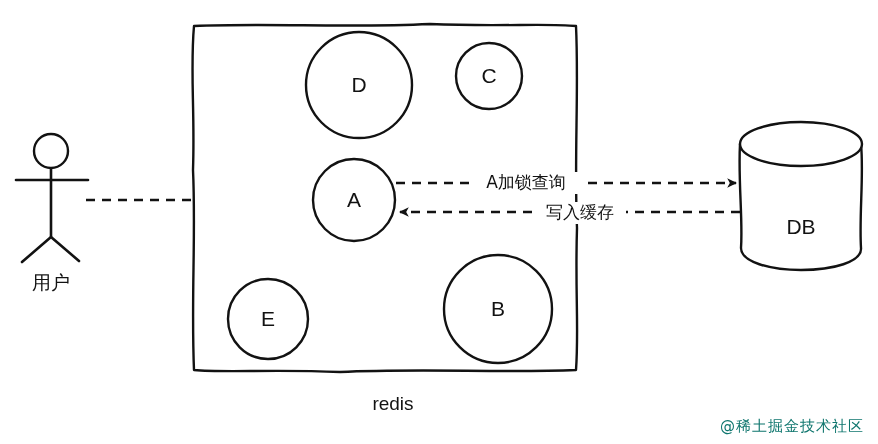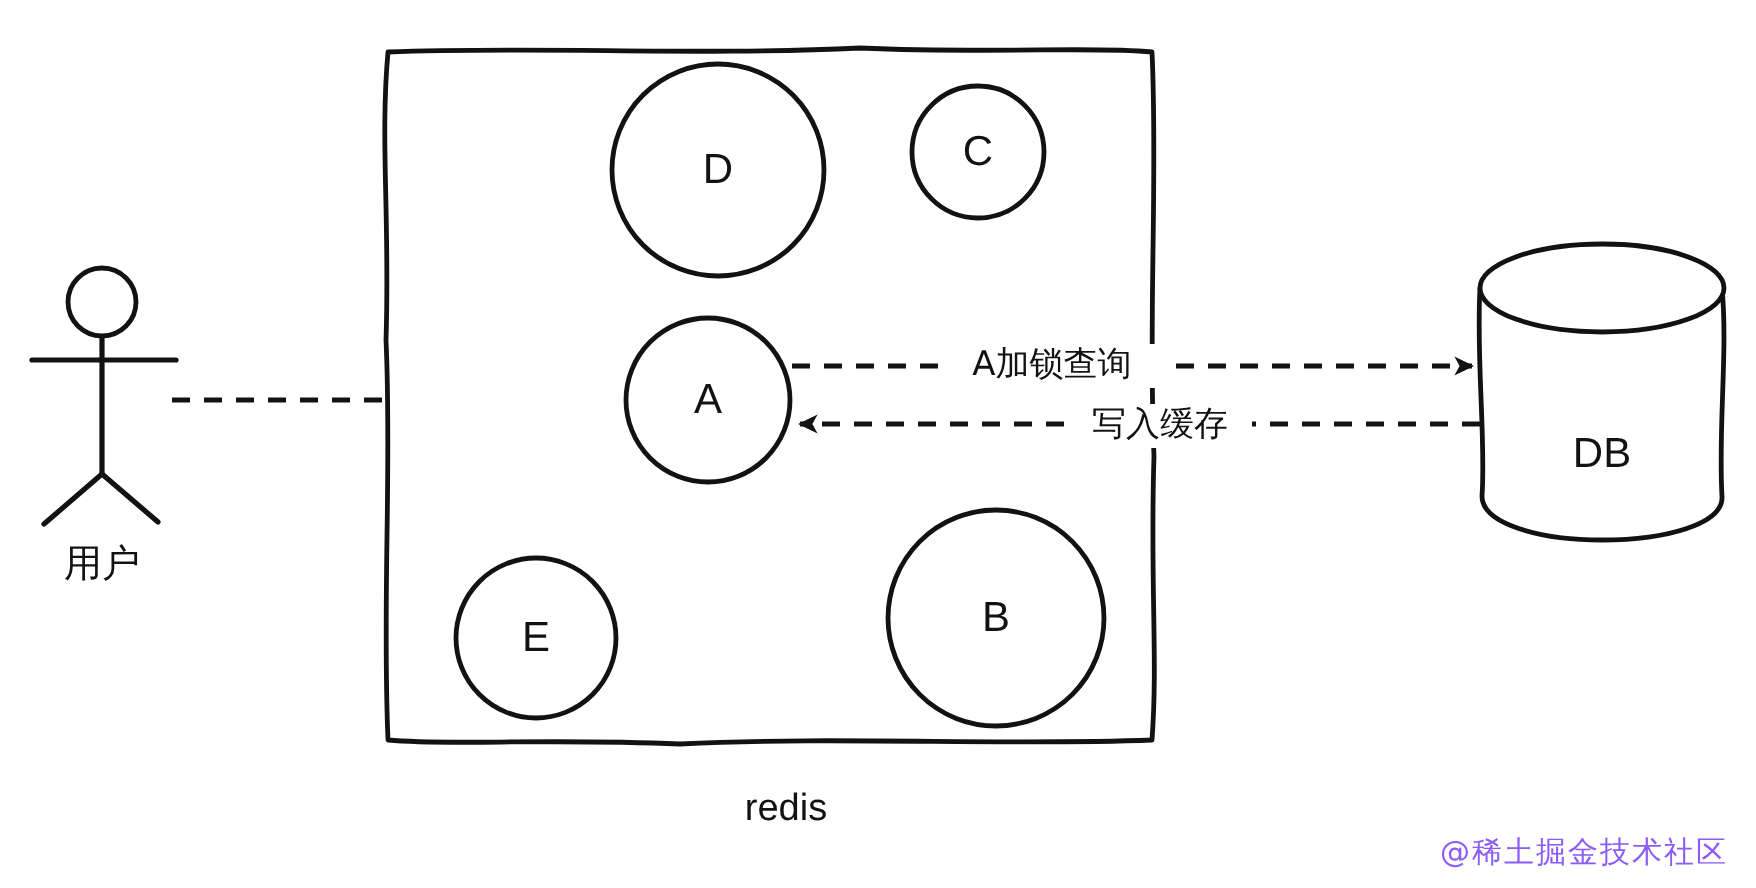--- a/index.html
+++ b/index.html
@@ -73,21 +73,21 @@
   }
   .label-bg {
     fill: #ffffff;
   }
   #watermark {
     position: absolute;
     right: 14px;
     bottom: 8px;
     font-family: "DejaVu Sans", "Liberation Sans", sans-serif;
     font-size: 15px;
-    color: #8b5cf6;
+    color: #0f766e;
     letter-spacing: 1px;
     user-select: none;
     text-align: right;
   }
 </style>
 </head>
 <body>
 
 <div id="canvas">
 

